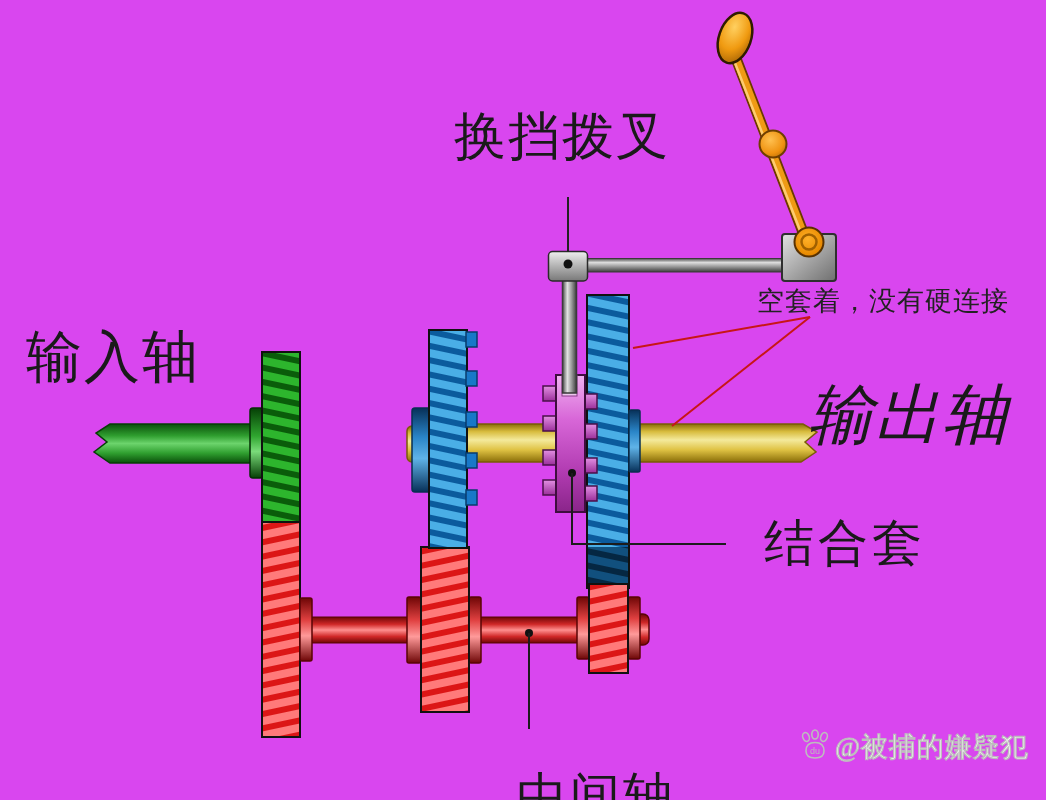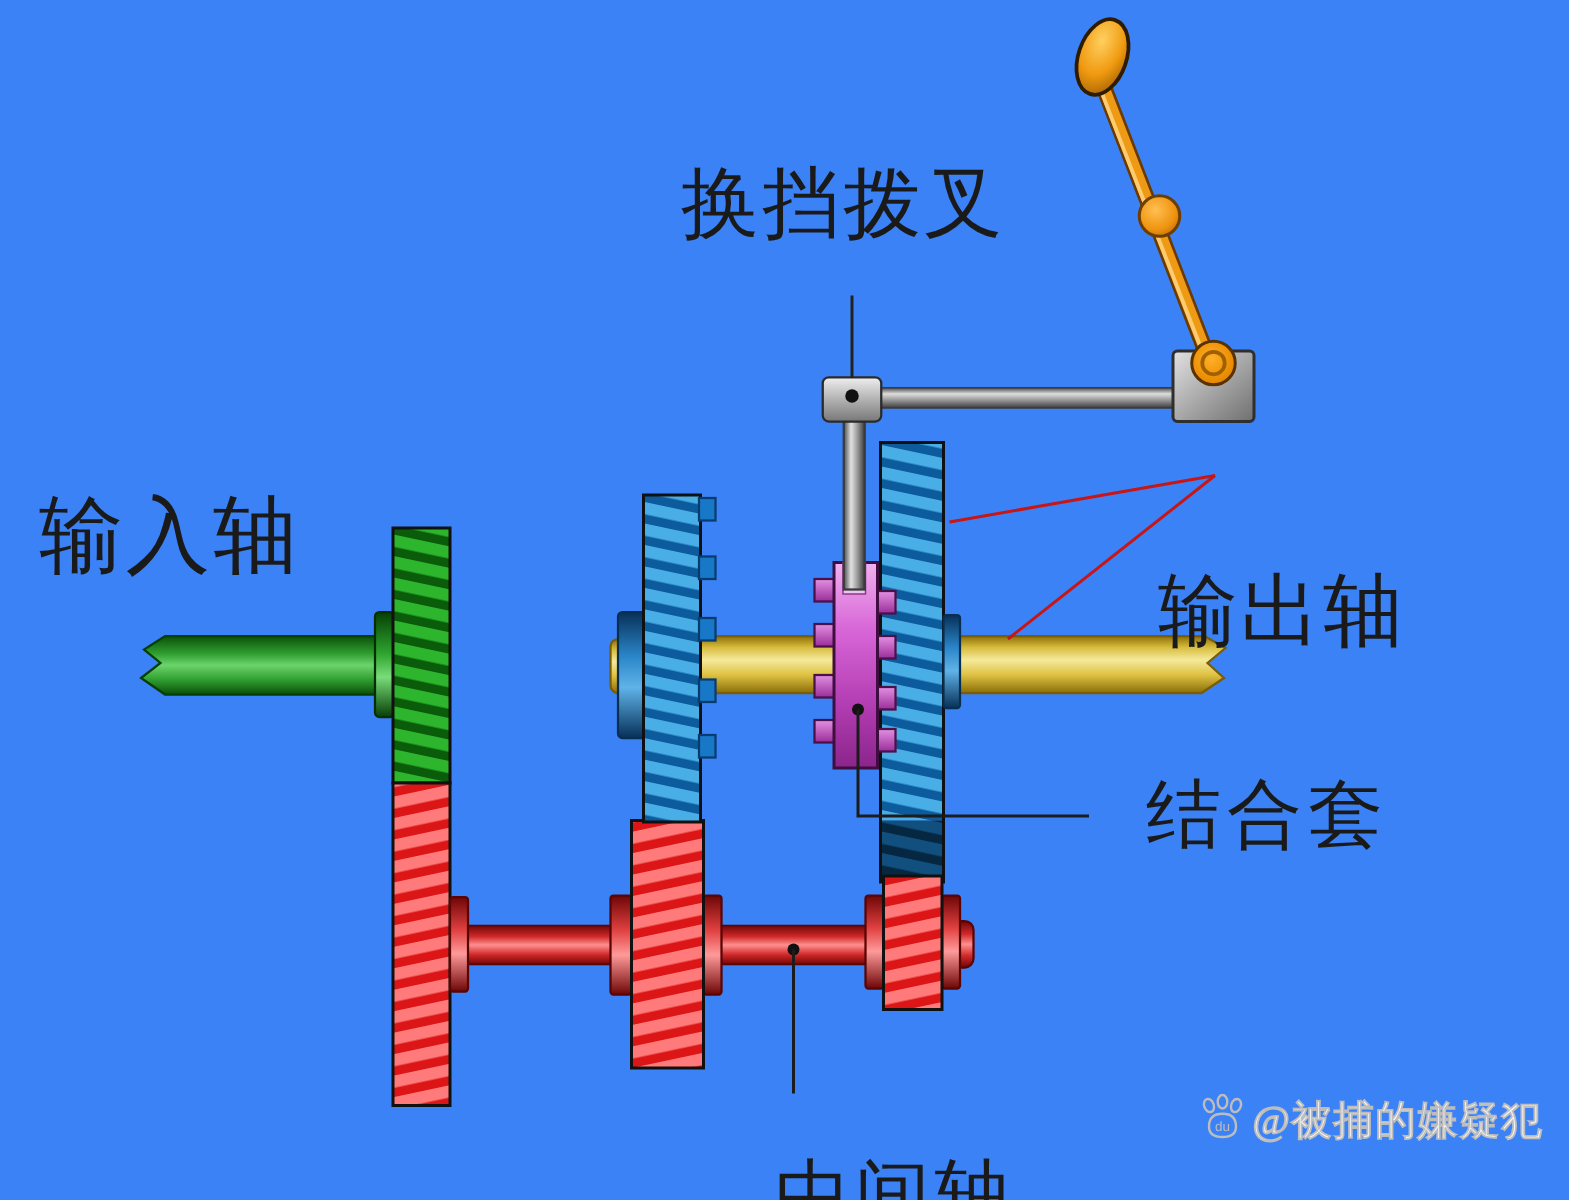--- a/index.html
+++ b/index.html
@@ -1,27 +1,27 @@
 <!DOCTYPE html>
 <html><head>
 <meta charset="utf-8">
 <style>
   html,body{margin:0;padding:0;background:#ffffff;}
   #stage{
-    position:relative;width:1046px;height:800px;background:#3b82f6;
+    position:relative;width:1046px;height:800px;background:#d946ef;
     overflow:hidden;font-family:"Liberation Sans",sans-serif;
   }
   #diagram-svg{position:absolute;left:0;top:0;}
   .lbl{
     position:absolute;color:#1a1a1a;white-space:nowrap;line-height:1.1;
     font-family:"Liberation Sans",sans-serif;
   }
   #lbl-shift-fork{left:454px;top:108px;font-size:52px;letter-spacing:2px;}
   #lbl-input-shaft{left:26px;top:326px;font-size:56px;letter-spacing:2px;}
-  #lbl-output-shaft{left:772px;top:379px;font-size:53px;letter-spacing:2px;}
+  #lbl-output-shaft{left:808px;top:379px;font-size:65px;letter-spacing:2px;font-style:italic;}
   #lbl-coupling-sleeve{left:764px;top:516px;font-size:50px;letter-spacing:4px;}
   #lbl-counter-shaft{left:517px;top:769px;font-size:50px;letter-spacing:3px;}
   #lbl-loose-note{left:757px;top:287px;font-size:27px;letter-spacing:1px;color:#222;}
   #watermark{
     position:absolute;left:798px;top:729px;display:flex;align-items:flex-start;gap:3px;
   }
   #watermark-text{
     font-size:27px;letter-spacing:1px;color:#f5f5f5;
     -webkit-text-stroke:1.2px #bdbdbd;text-stroke:1.2px #bdbdbd;font-family:Liberation Serif, serif;
   }
@@ -238,20 +238,21 @@
       <circle cx="529" cy="633" r="4" fill="#111"></circle>
       <line x1="529" y1="633" x2="529" y2="729" stroke="#1c1c1c" stroke-width="2"></line>
     </g>
   </svg>
 
   <div class="lbl" id="lbl-shift-fork">换挡拨叉</div>
   <div class="lbl" id="lbl-input-shaft">输入轴</div>
   <div class="lbl" id="lbl-output-shaft">输出轴</div>
   <div class="lbl" id="lbl-coupling-sleeve">结合套</div>
   <div class="lbl" id="lbl-counter-shaft">中间轴</div>
+  <div class="lbl" id="lbl-loose-note">空套着，没有硬连接</div>
 
   <div id="watermark">
     <svg width="34" height="32" viewBox="0 0 34 32">
       <ellipse cx="8" cy="8" rx="3.2" ry="4.5" transform="rotate(-20 8 8)" fill="none" stroke="#bdbdbd" stroke-width="1.6"></ellipse>
       <ellipse cx="17" cy="5.5" rx="3.2" ry="4.5" fill="none" stroke="#bdbdbd" stroke-width="1.6"></ellipse>
       <ellipse cx="26" cy="8" rx="3.2" ry="4.5" transform="rotate(20 26 8)" fill="none" stroke="#bdbdbd" stroke-width="1.6"></ellipse>
       <path d="M 8 22 Q 8 13.5 17 13.5 Q 26 13.5 26 22 Q 26 29 17 29 Q 8 29 8 22 Z" fill="none" stroke="#bdbdbd" stroke-width="1.6"></path>
       <text x="17" y="25" text-anchor="middle" font-size="9" fill="#bdbdbd" font-family="Liberation Sans, sans-serif">du</text>
     </svg>
     <span id="watermark-text">@被捕的嫌疑犯</span>

